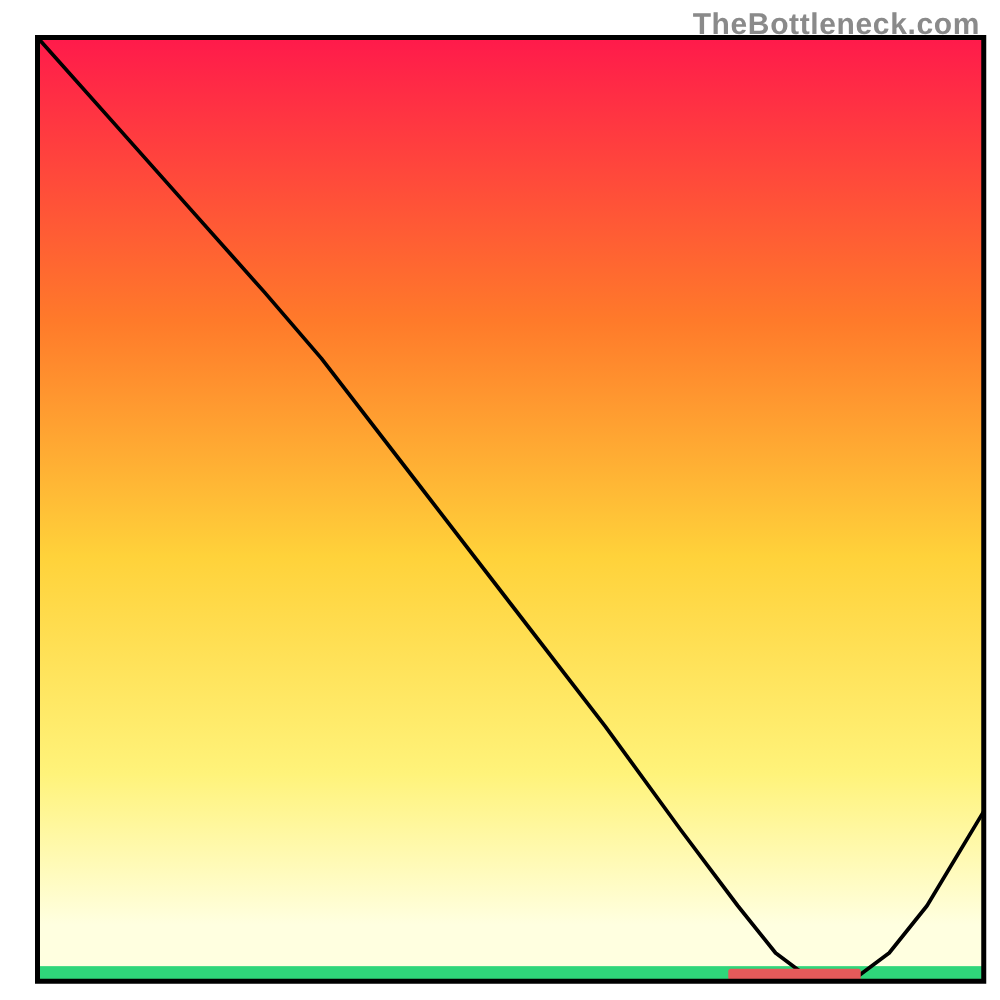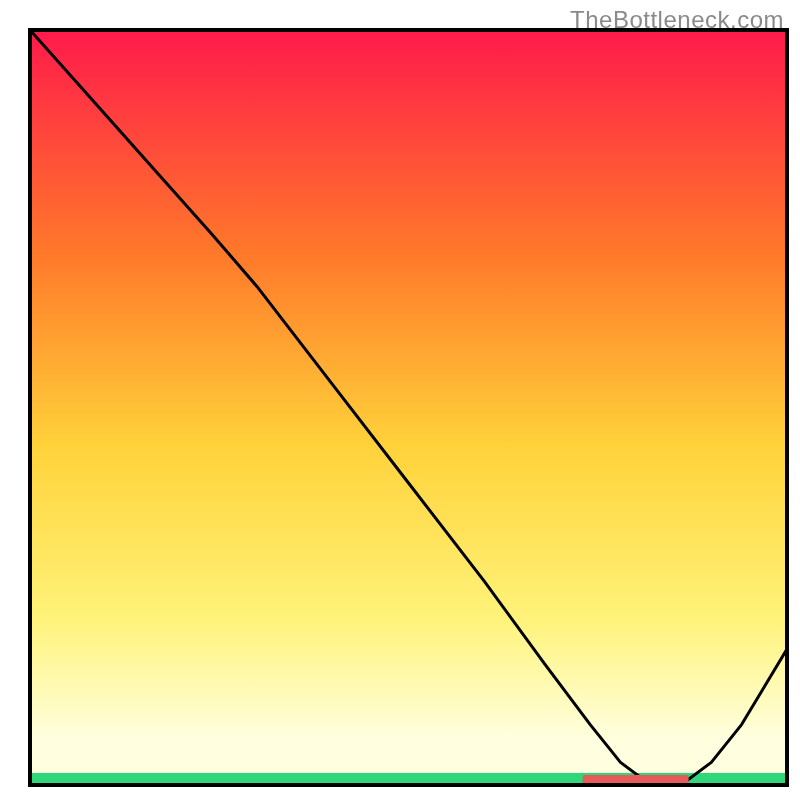--- a/index.html
+++ b/index.html
@@ -15,21 +15,21 @@
     position: relative;
     width: 800px;
     height: 800px;
   }
   .watermark {
     position: absolute;
     top: 6px;
     right: 16px;
     font-size: 24px;
     color: #8a8a8a;
-    font-weight: 400;
+    font-weight: 700;
     letter-spacing: 0.5px;
     user-select: none;
   }
   svg.chart {
     position: absolute;
     left: 0;
     top: 0;
   }
 </style>
 </head>

